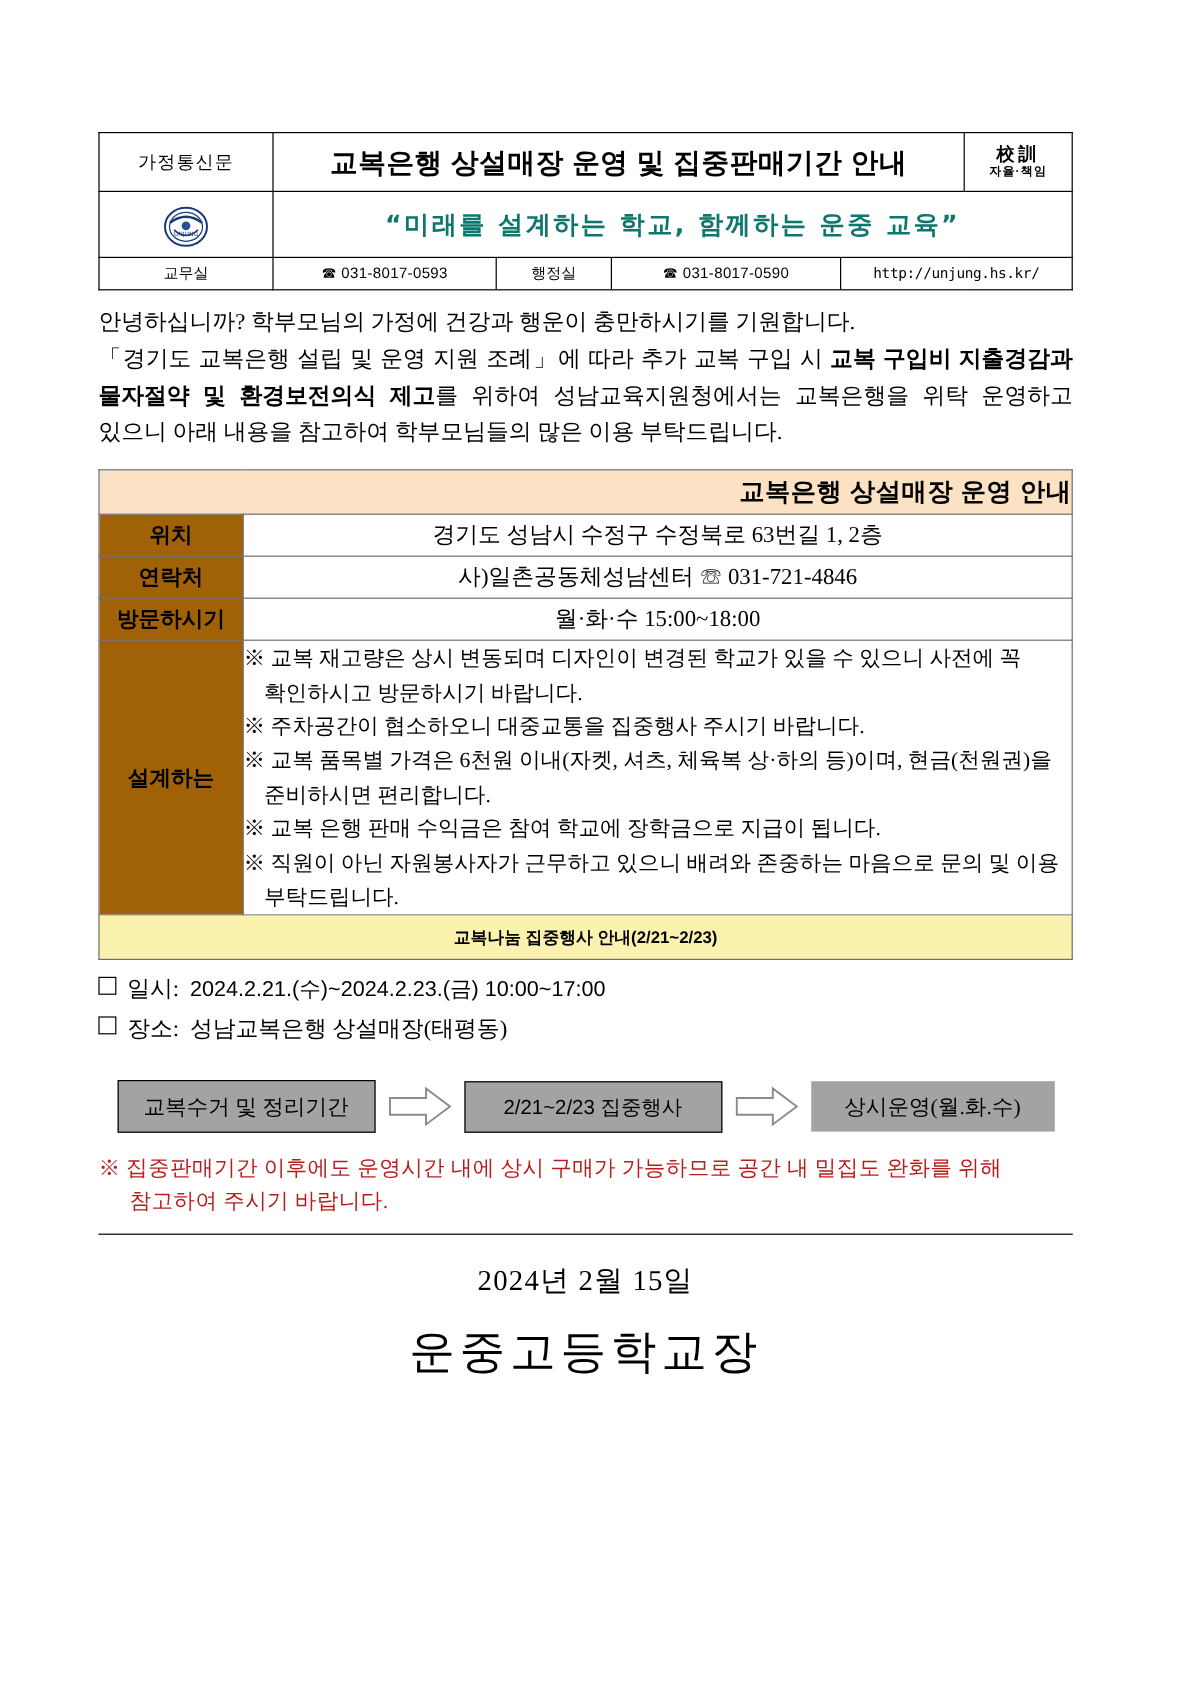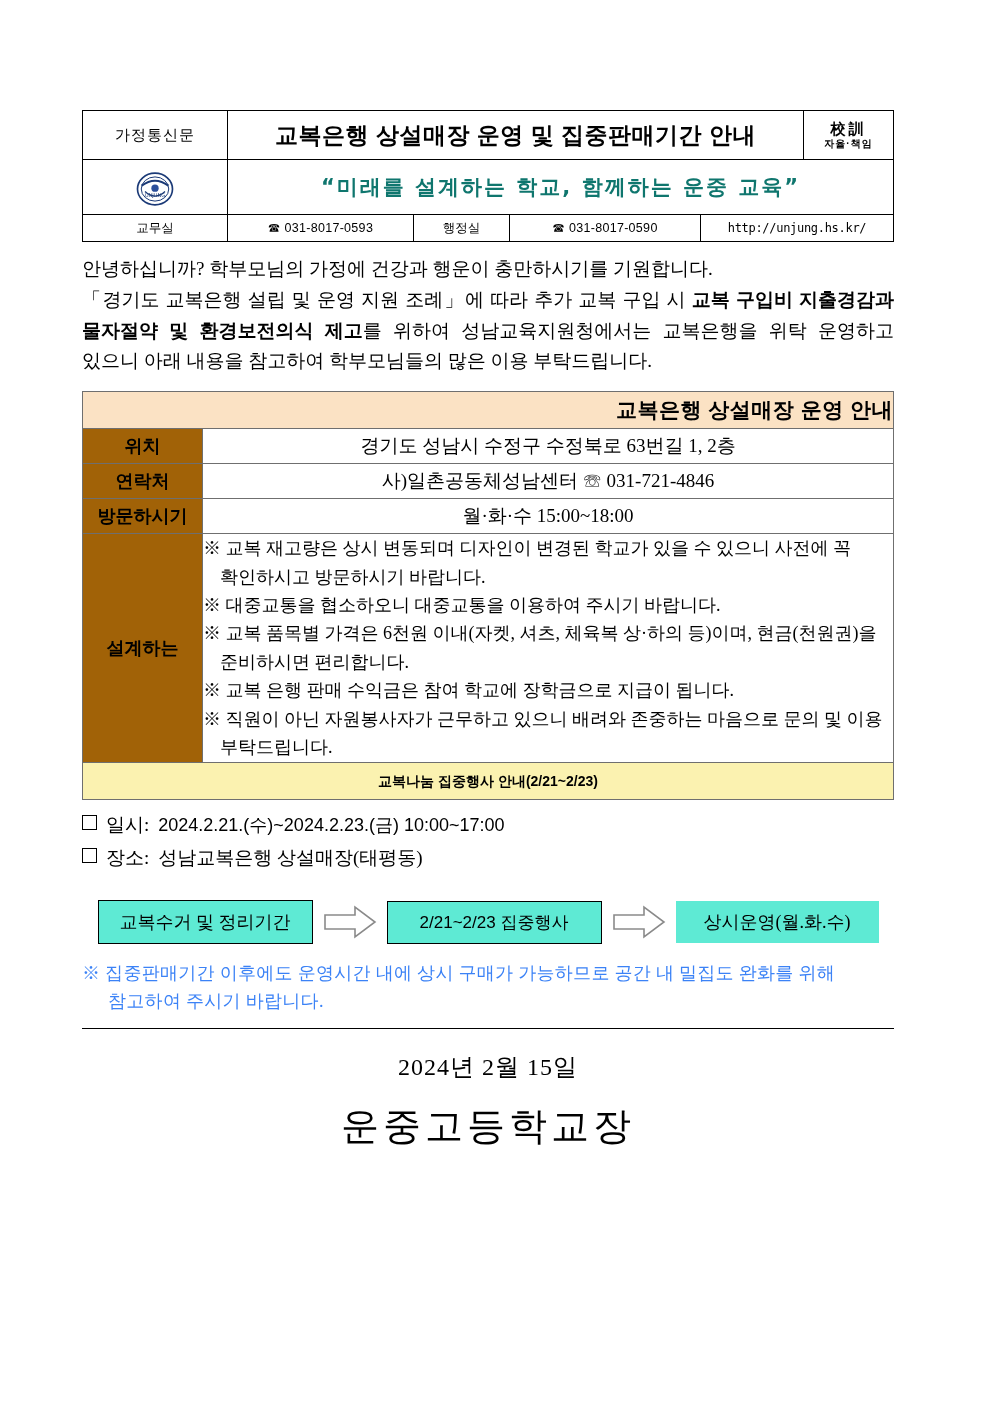--- a/index.html
+++ b/index.html
@@ -195,36 +195,36 @@
     align-items: center;
     justify-content: center;
     gap: 10px;
   }
   .flow-box {
     border: 1px solid #000;
     padding: 9px 14px;
     font-size: 18px;
     text-align: center;
     min-width: 185px;
-    background: #5eead4;
+    background: #a3a3a3;
   }
   .flow-box.plain {
     border: none;
     min-width: 175px;
   }
   .flow-box.mid {
     font-family: "Liberation Sans", sans-serif;
     font-size: 17px;
   }
   .arrow svg { display: block; }
 
   
   .notice {
     margin-top: 16px;
-    color: #3b82f6;
+    color: #b91c1c;
     font-size: 18px;
     line-height: 1.55;
     padding-left: 26px;
     text-indent: -26px;
     word-break: keep-all;
     letter-spacing: 0.3px;
   }
   .rule {
     border: none;
     border-top: 1px solid #000;
@@ -321,21 +321,21 @@
       <td class="rowval">사)일촌공동체성남센터 ☏ 031-721-4846</td>
     </tr>
     <tr>
       <td class="rowhead">방문하시기</td>
       <td class="rowval">월·화·수  15:00~18:00</td>
     </tr>
     <tr>
       <td class="rowhead" style="height:auto">설계하는</td>
       <td class="notes">
         <div class="note">※ 교복 재고량은 상시 변동되며 디자인이 변경된 학교가 있을 수 있으니 사전에 꼭 확인하시고 방문하시기 바랍니다.</div>
-        <div class="note">※ 대중교통을 협소하오니 대중교통을 이용하여 주시기 바랍니다.</div>
+        <div class="note">※ 주차공간이 협소하오니 대중교통을 집중행사 주시기 바랍니다.</div>
         <div class="note">※ 교복 품목별 가격은 6천원 이내(자켓, 셔츠, 체육복 상·하의 등)이며, 현금(천원권)을 준비하시면 편리합니다.</div>
         <div class="note">※ 교복 은행 판매 수익금은 참여 학교에 장학금으로 지급이 됩니다.</div>
         <div class="note">※ 직원이 아닌 자원봉사자가 근무하고 있으니 배려와 존중하는 마음으로 문의 및 이용 부탁드립니다.</div>
       </td>
     </tr>
   </tbody>
     </table>
 
   <div class="band-yellow">교복나눔 집중행사 안내(2/21~2/23)</div>
 

